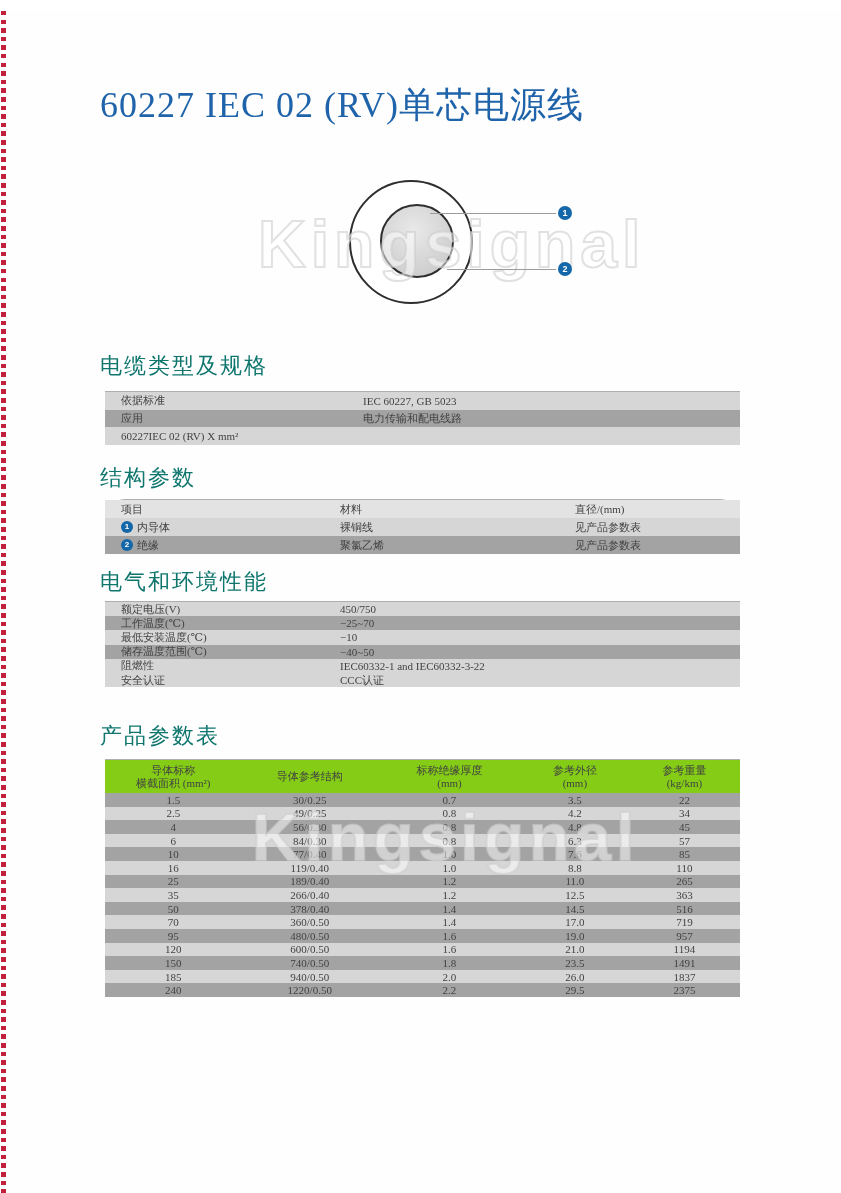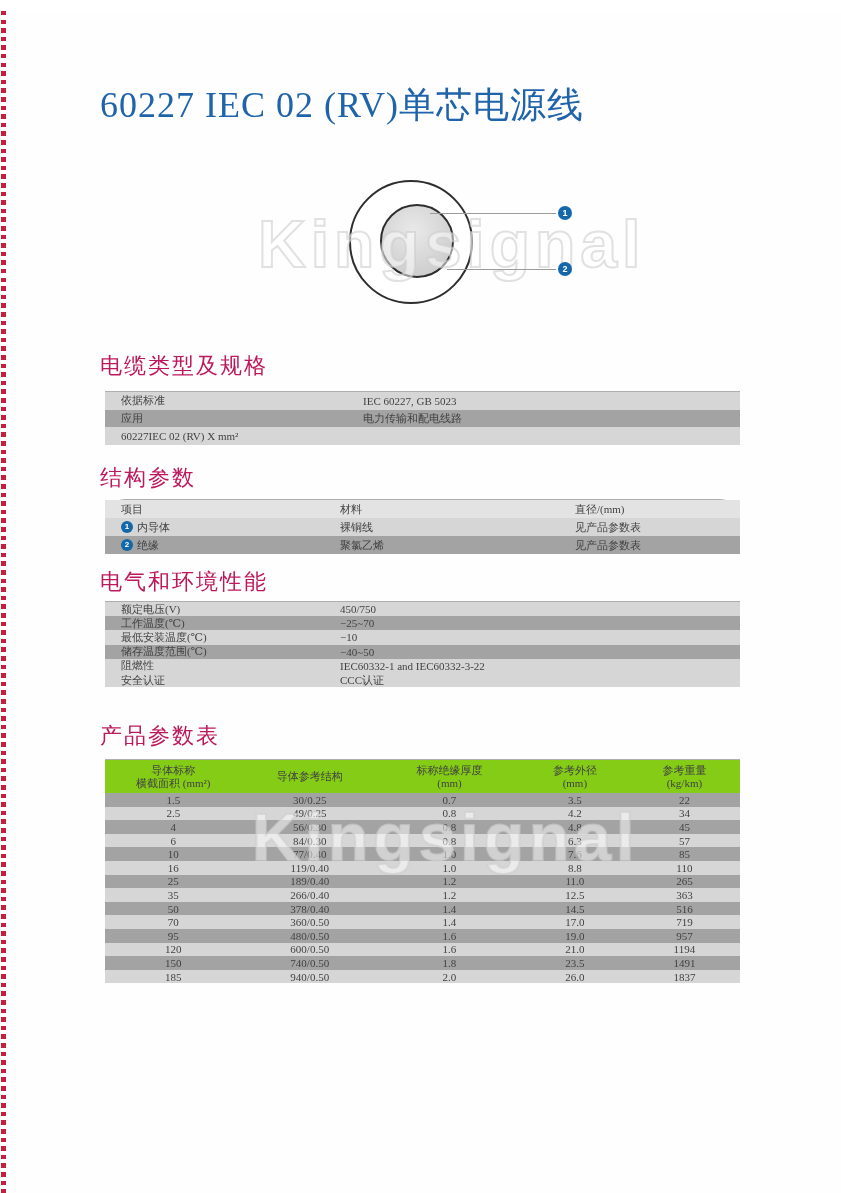--- a/index.html
+++ b/index.html
@@ -49,21 +49,21 @@
     position:absolute; width:14px; height:14px; border-radius:50%;
     background:#1467a8; color:#ffffff; z-index:5;
     font-family:"Liberation Sans","DejaVu Sans",sans-serif;
     font-size:9px; line-height:14px; text-align:center; font-weight:bold;
   }
   .badge1 { left:558px; top:195px; }
   .badge2 { left:558px; top:251px; }
   
   .sec-head {
     position:absolute; left:100px; font-size:22px; font-weight:normal;
-    color:#be185d; letter-spacing:2px; white-space:nowrap;
+    color:#0f766e; letter-spacing:2px; white-space:nowrap;
   }
   .sh1 { top:340px; } .sh2 { top:452px; } .sh3 { top:556px; } .sh4 { top:710px; }
   
   .tbl { position:absolute; left:105px; width:635px; font-size:11px; }
   .dark  { background:#d6d6d6; }
   .light { background:#a3a3a3; }
   
   #kv-specs { top:380px; border-top:1px solid #aeaeae; }
   #kv-perf  { top:590px; border-top:1px solid #aeaeae; }
   .kvrow { display:flex; align-items:center; }
@@ -298,16 +298,23 @@
           <div class="pcol pcol3">23.5</div>
           <div class="pcol pcol4">1491</div>
         </div>
         <div class="prow dark">
           <div class="pcol pcol0">185</div>
           <div class="pcol pcol1">940/0.50</div>
           <div class="pcol pcol2">2.0</div>
           <div class="pcol pcol3">26.0</div>
           <div class="pcol pcol4">1837</div>
         </div>
+        <div class="prow light">
+          <div class="pcol pcol0">240</div>
+          <div class="pcol pcol1">1220/0.50</div>
+          <div class="pcol pcol2">2.2</div>
+          <div class="pcol pcol3">29.5</div>
+          <div class="pcol pcol4">2375</div>
+        </div>
       </div>
   </div>
   <div class="watermark wm2">Kingsignal</div>
 </div>
 
 </body></html>

